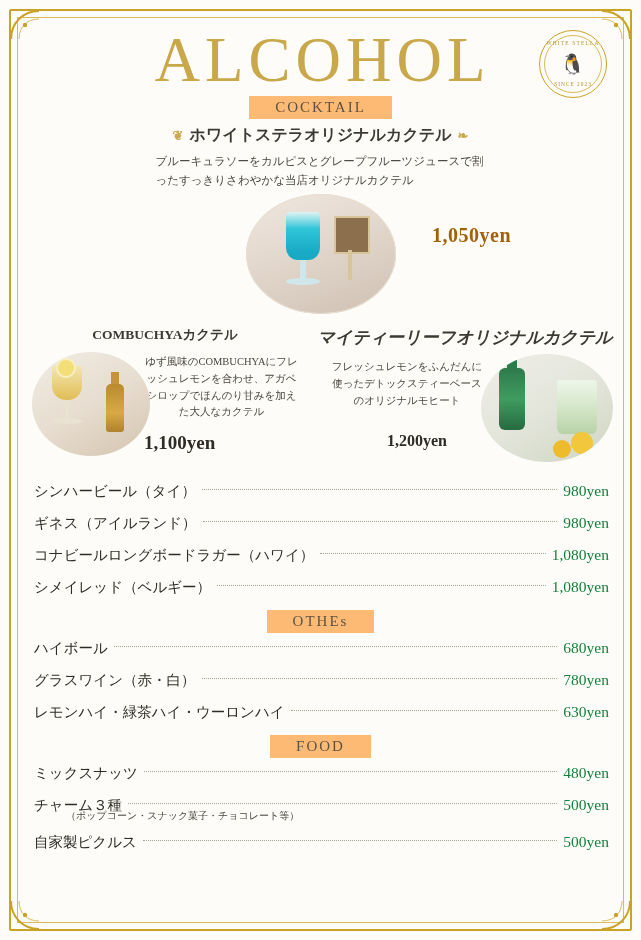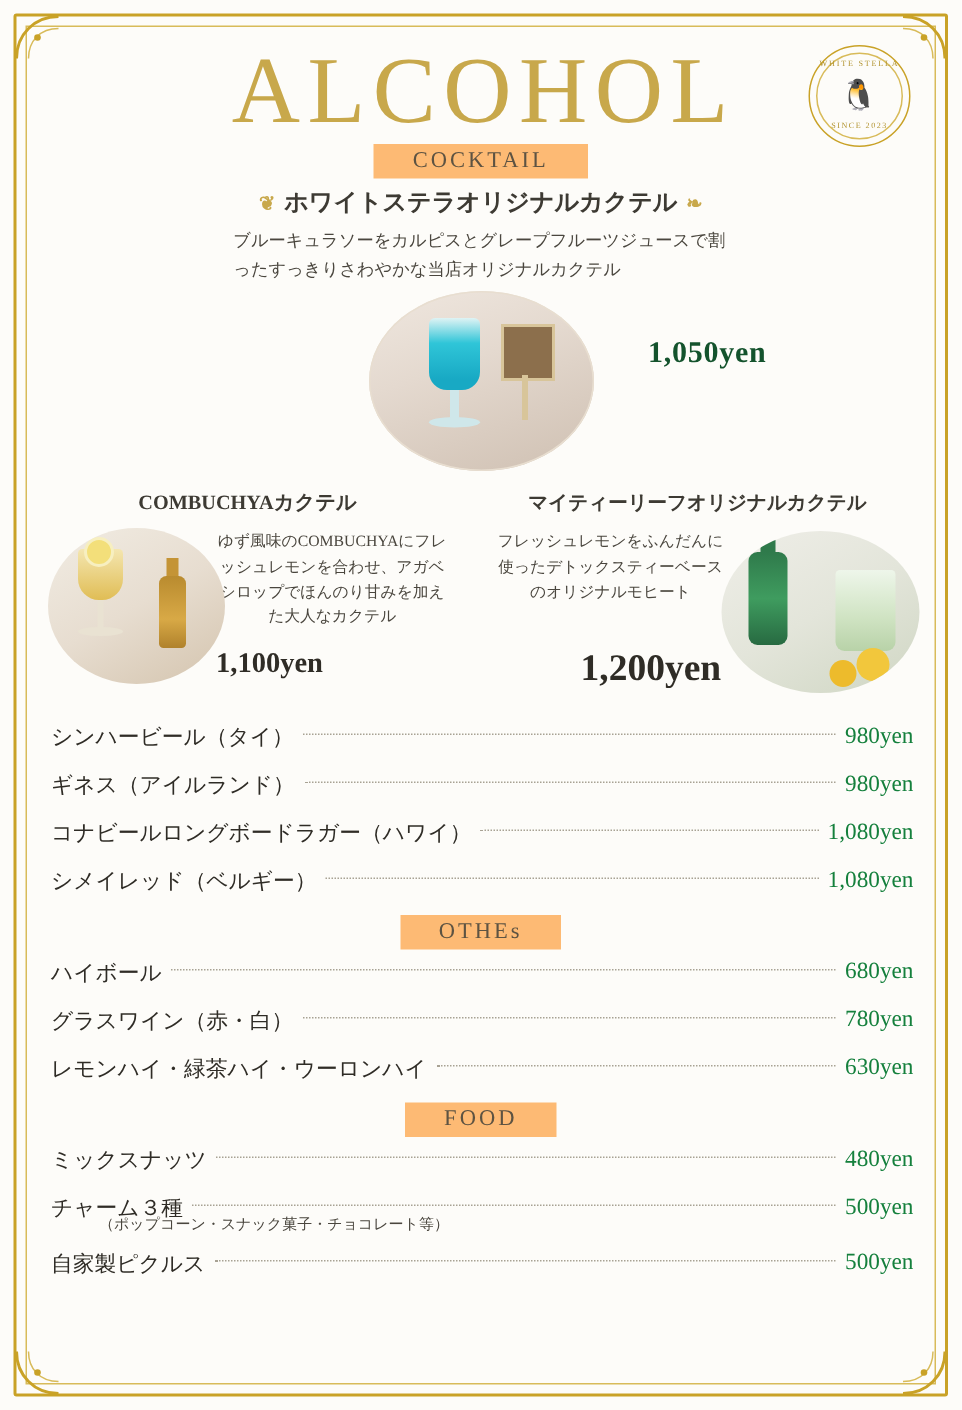--- a/index.html
+++ b/index.html
@@ -207,37 +207,37 @@
     width: 4px;
     height: 30px;
     background: #d8c59a;
   }
   .price-hero {
     position: absolute;
     right: 104px;
     top: 30px;
     font-size: 20px;
     font-weight: bold;
-    color: #14532d;
+    color: #a16207;
     letter-spacing: 0.5px;
   }
 
   
   .two-col {
     position: relative;
     margin-top: 4px;
     height: 150px;
   }
   .col-title {
     text-align: center;
     font-size: 13.5px;
     color: #3d3a33;
     font-weight: bold;
   }
-  .col-title-r { font-size: 13px; }
+  .col-title-r { font-size: 17px; font-style: italic; }
   .col-left { position: absolute; left: 0; top: 0; width: 278px; }
   .col-right { position: absolute; right: 0; top: 0; width: 300px; }
   .col-desc {
     font-size: 10.5px;
     line-height: 1.6;
     color: #4a463e;
     text-align: center;
     margin-top: 10px;
   }
   .col-desc-left { width: 155px; margin-left: 118px; }
@@ -291,21 +291,21 @@
     border-radius: 3px 3px 6px 6px;
   }
   .lemon1 { position: absolute; right: 20px; bottom: 8px; width: 22px; height: 22px; border-radius: 50%; background: #f2c73c; }
   .lemon2 { position: absolute; right: 42px; bottom: 4px; width: 18px; height: 18px; border-radius: 50%; background: #edbb2c; }
   .price-l {
     position: absolute; left: 118px; top: 106px;
     font-size: 19px; font-weight: bold; color: #2f2c26;
   }
   .price-r {
     position: absolute; left: 72px; top: 106px;
-    font-size: 25px; font-weight: bold; color: #2f2c26;
+    font-size: 16px; font-weight: bold; color: #2f2c26;
   }
 
   
   .section { margin-top: 6px; }
   .list { margin-top: 6px; }
   .row {
     display: flex;
     align-items: center;
     margin: 0 0 13px 0;
     padding: 0 6px 0 8px;

